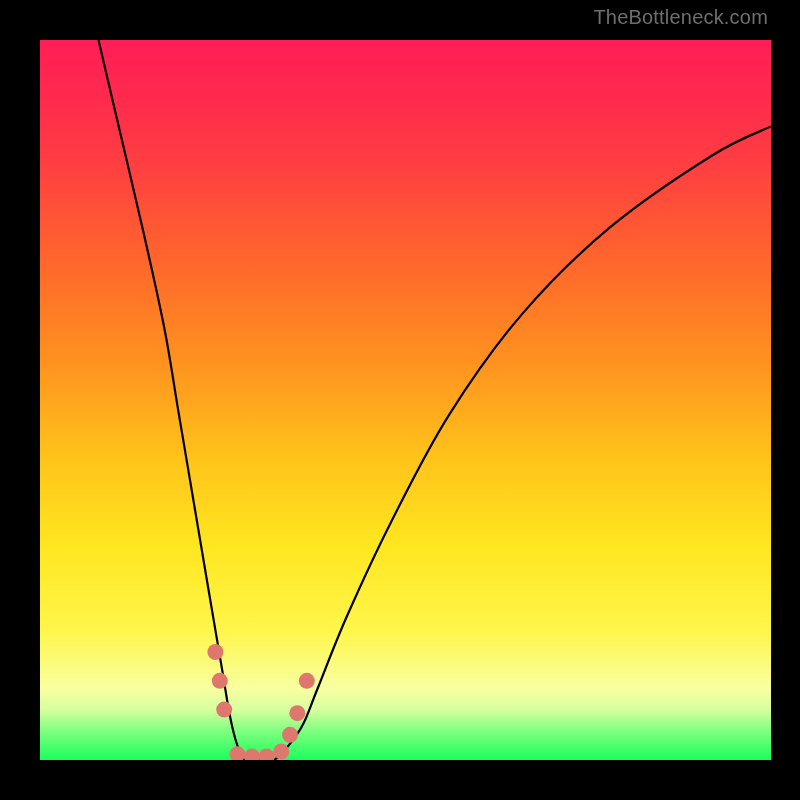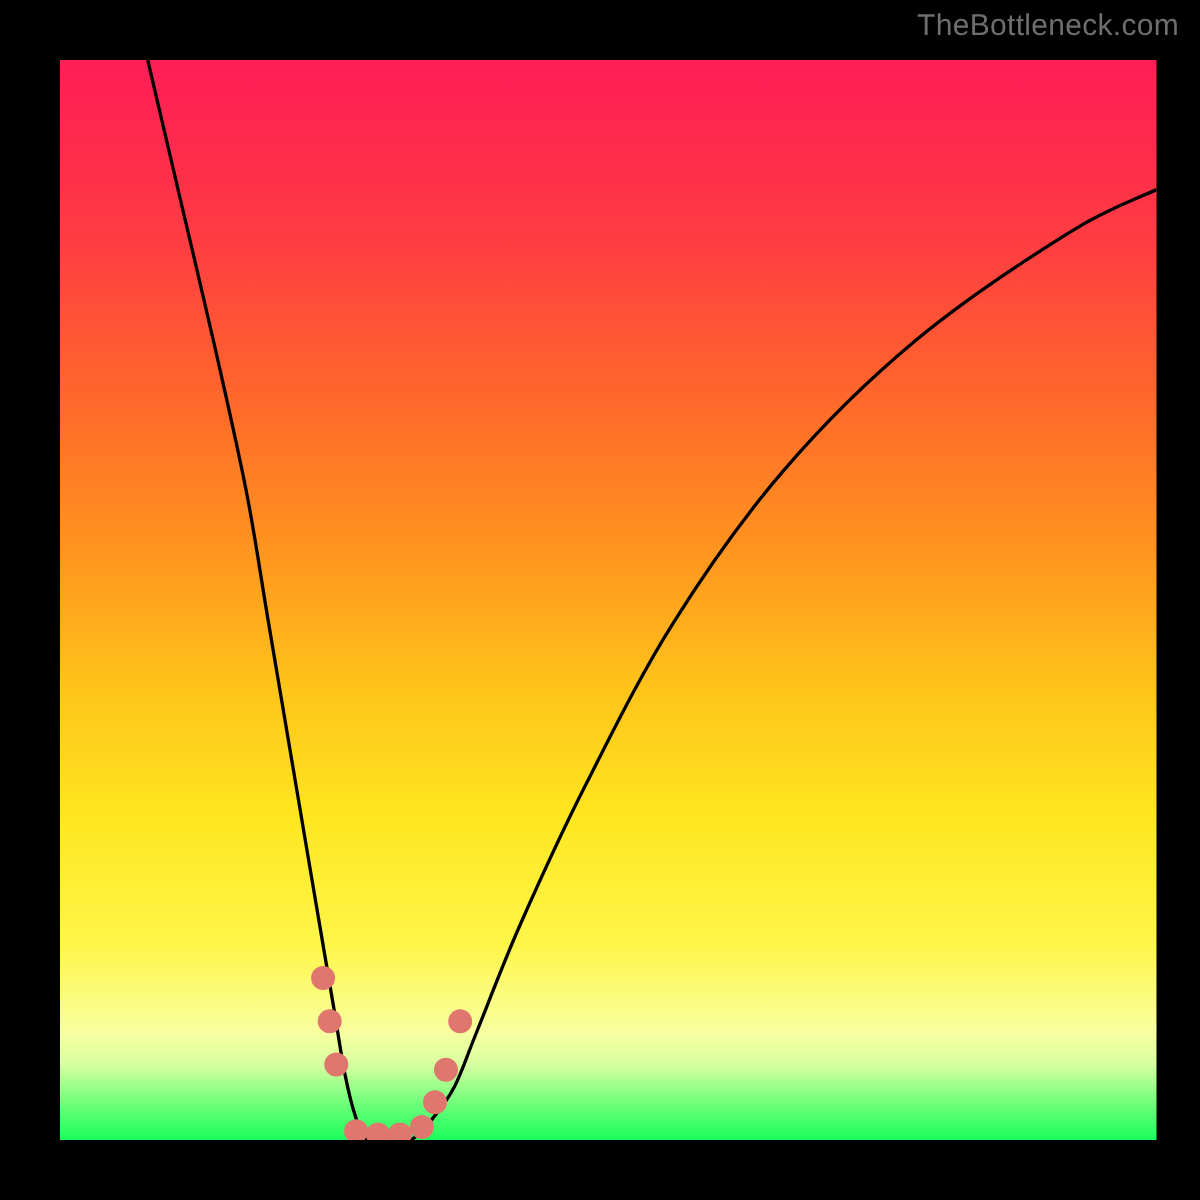--- a/index.html
+++ b/index.html
@@ -38,21 +38,21 @@
       #fff64a 82%,
       #f8ffa0 90%,
       #d7ff9f 93%,
       #7fff7f 96%,
       #1aff5c 100%
     );
   }
   .watermark {
     position: absolute;
     top: 6px;
-    right: 14px;
+    right: 32px;
     color: #6e6e6e;
     font-size: 20px;
     font-weight: 400;
     letter-spacing: 0.2px;
   }
   svg.curve {
     position: absolute;
     left: 0;
     top: 0;
     width: 731px;

